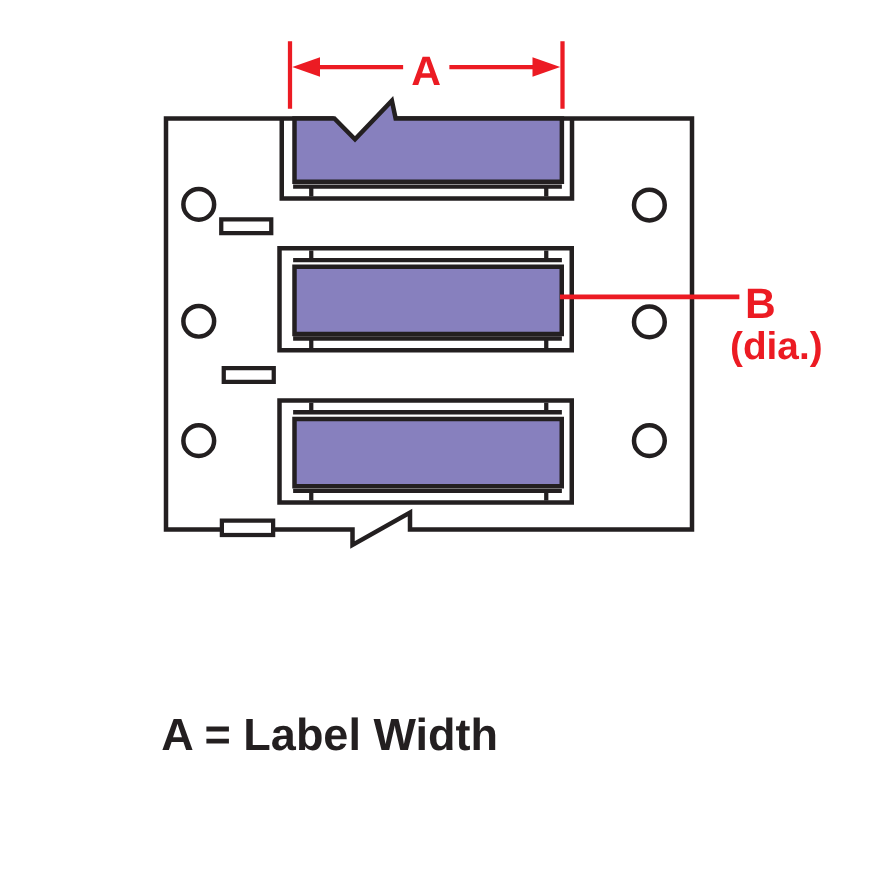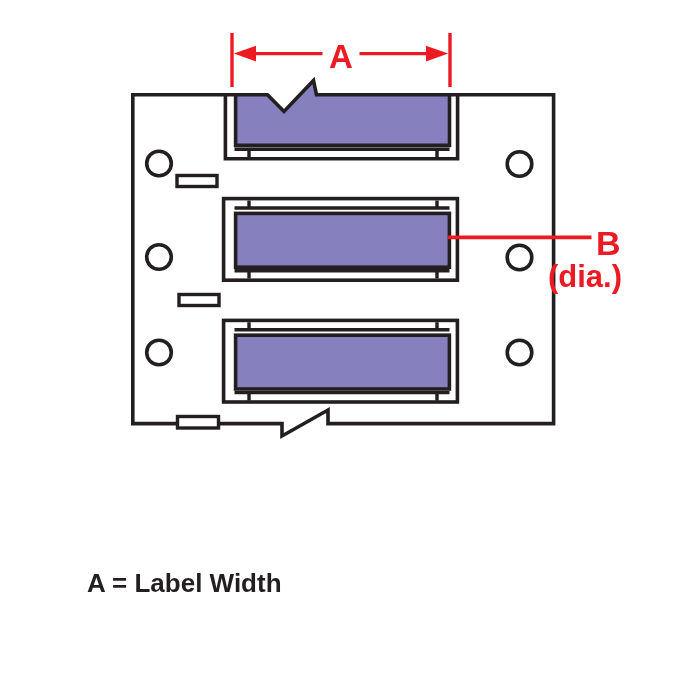--- a/index.html
+++ b/index.html
@@ -14,24 +14,24 @@
     position:relative;width:700px;height:700px;background:var(--background);
     overflow:hidden;
   }
   .canvas svg{position:absolute;left:0;top:0;}
   .ann{
     position:absolute;font-weight:bold;line-height:1;white-space:nowrap;
     color:var(--annotation_red);
   }
   .dim-a{left:329px;top:40px;font-size:33px;}
   .label-b{left:596px;top:226px;font-size:34px;}
-  .label-b-dia{left:548px;top:261px;font-size:31px;}
+  .label-b-dia{left:584px;top:261px;font-size:31px;}
   .caption{
     position:absolute;font-weight:bold;line-height:1;white-space:nowrap;
-    color:var(--line_black);font-size:26px;top:570px;
+    color:var(--line_black);font-size:36px;top:570px;margin-left:42px;
   }
   .caption-a{left:87px;}
   .caption-b{left:395px;}
 </style>
 </head>
 <body>
 
 <div class="canvas">
 
   <svg width="700" height="700" viewBox="0 0 700 700" fill="none" stroke-linejoin="miter" stroke-linecap="butt">

